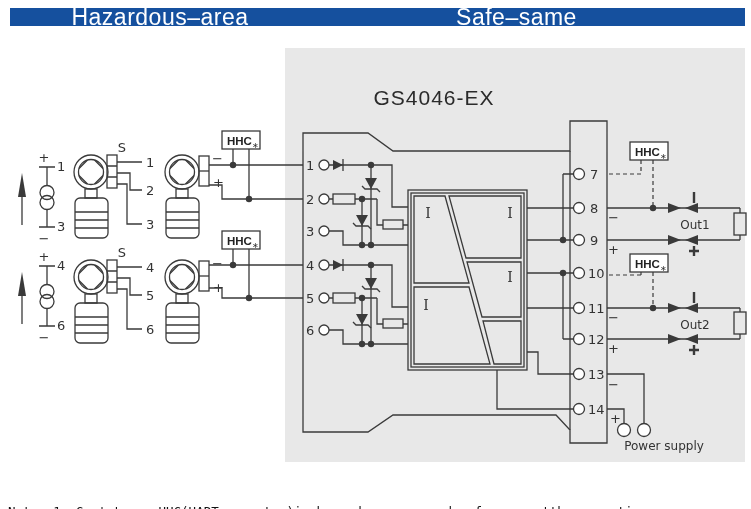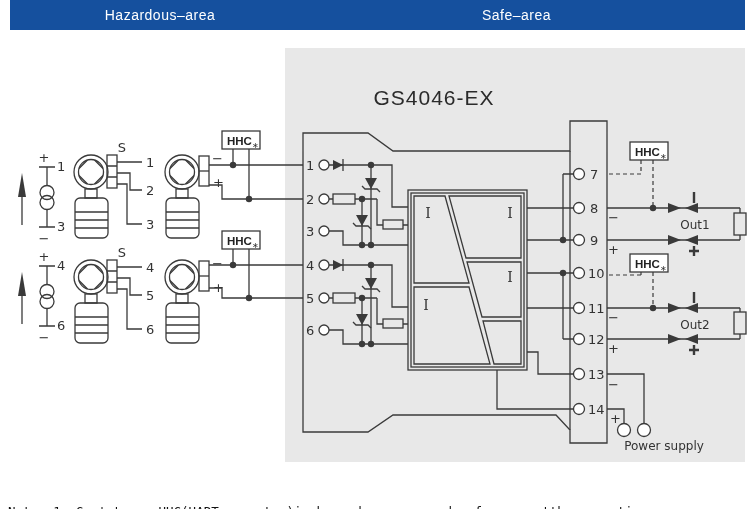--- a/index.html
+++ b/index.html
@@ -1,18 +1,18 @@
 <!DOCTYPE html>
 <html style="--header-bg: #15509e; --header-text: #ffffff; --hazardous-bg: #d9edf8; --safe-bg: #e8e8e8; --line: #3a3a3a;"><head>
 <meta charset="utf-8">
 <style>
   html,body{margin:0;padding:0;background:#fff}
   body{width:751px;height:509px;position:relative;font-family:"Liberation Sans",sans-serif;overflow:hidden}
-  .hdr{position:absolute;top:0;height:30px;background:var(--header-bg);color:var(--header-text);
-       display:flex;align-items:center;justify-content:center;font-size:14px;letter-spacing:.5px}
+  .hdr{position:absolute;top:8px;height:18px;background:var(--header-bg);color:var(--header-text);
+       display:flex;align-items:center;justify-content:center;font-size:23px;letter-spacing:.5px}
   #hdr-haz{left:10px;width:300px}
   #hdr-safe{left:288px;width:457px}
   .area{position:absolute;top:48px;height:414px}
   #area-haz{left:7px;width:261px;background:var(--haz-bg)}
   #area-safe{left:285px;width:460px;background:var(--safe-bg)}
   svg{position:absolute;left:0;top:0}
   .w{stroke:var(--line);stroke-width:1.3;fill:none}
   .dash{stroke:var(--line);stroke-width:1.2;fill:none;stroke-dasharray:4 3}
   .fillk{fill:var(--line);stroke:none}
   .oc{fill:#fff;stroke:var(--line);stroke-width:1.3}
@@ -27,21 +27,21 @@
   .tt{font-family:"Liberation Sans",sans-serif;font-size:21px;fill:#2b2b2b;letter-spacing:1px}
   .tsm{font-size:12px}
   .mid{text-anchor:middle}
   .notes{position:absolute;left:8px;top:469px;font-family:"DejaVu Sans Mono",monospace;
          font-size:12.5px;color:#111;line-height:17px;white-space:pre}
 </style>
 </head>
 <body>
 
 <div class="hdr" id="hdr-haz">Hazardous–area</div>
-<div class="hdr" id="hdr-safe">Safe–area</div>
+<div class="hdr" id="hdr-safe">Safe–same</div>
 <div class="area" id="area-haz"></div>
 <div class="area" id="area-safe"></div>
 
 <svg width="751" height="509" viewBox="0 0 751 509">
 
   <g>
     <path class="w" d="M303,133 L368,133 L393,151 L570,151 L570,121 L607,121 L607,443 L570,443 L570,430 L556,415 L393,415 L368,432 L303,432 Z"></path>
     <path class="w" d="M570,151 L570,430"></path>
   </g>
 

